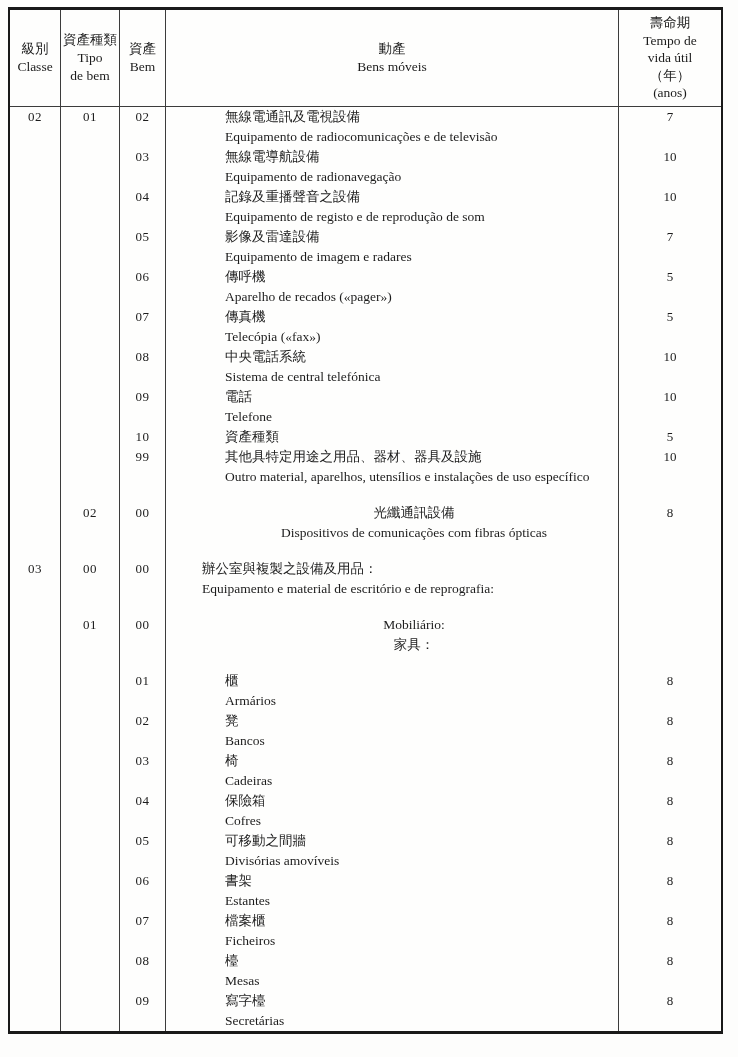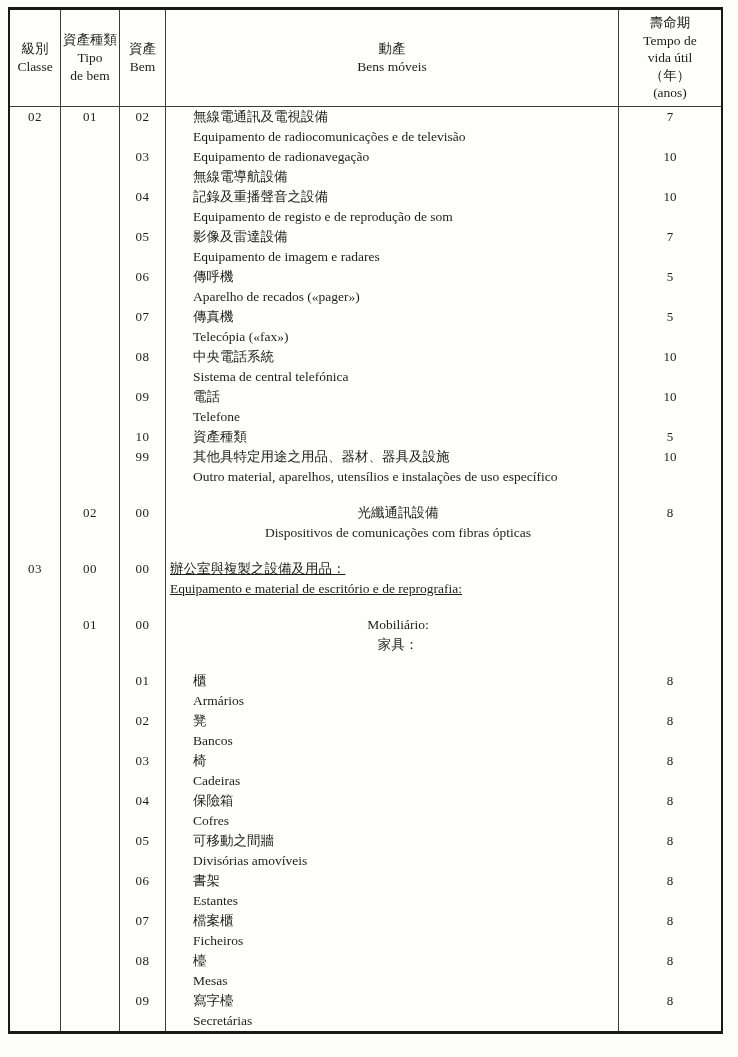--- a/index.html
+++ b/index.html
@@ -43,22 +43,23 @@
   .trow.gap .cell{padding-top:16px;}
   .code{
     text-align:center;
     font-size:13px;line-height:20px;
     letter-spacing:.5px;
   }
   .desc{padding-left:0;}
   .line{
     font-size:13.5px;line-height:20px;height:20px;
     white-space:nowrap;
-  }
-  .lvl-0 .line{padding-left:4px;text-decoration:underline;}
+    margin-left:32px;
+  }
+  .lvl-0 .line{padding-left:4px;}
   .lvl-1 .line{padding-left:12px;text-align:center;}
   .lvl-2 .line{padding-left:27px;}
   .life{
     text-align:center;
     font-size:13px;line-height:20px;
   }
 </style>
 </head>
 <body>
 
@@ -101,22 +102,22 @@
       <div class="line">Equipamento de radiocomunicações e de televisão</div>
     </div>
     <div class="cell life">7</div>
   </div>
 
   <div class="grid-row trow">
     <div class="cell code"></div>
     <div class="cell code"></div>
     <div class="cell code">03</div>
     <div class="cell desc lvl-2">
+      <div class="line">無線電導航設備</div>
       <div class="line">Equipamento de radionavegação</div>
-      <div class="line">無線電導航設備</div>
     </div>
     <div class="cell life">10</div>
   </div>
 
   <div class="grid-row trow">
     <div class="cell code"></div>
     <div class="cell code"></div>
     <div class="cell code">04</div>
     <div class="cell desc lvl-2">
       <div class="line">記錄及重播聲音之設備</div>

